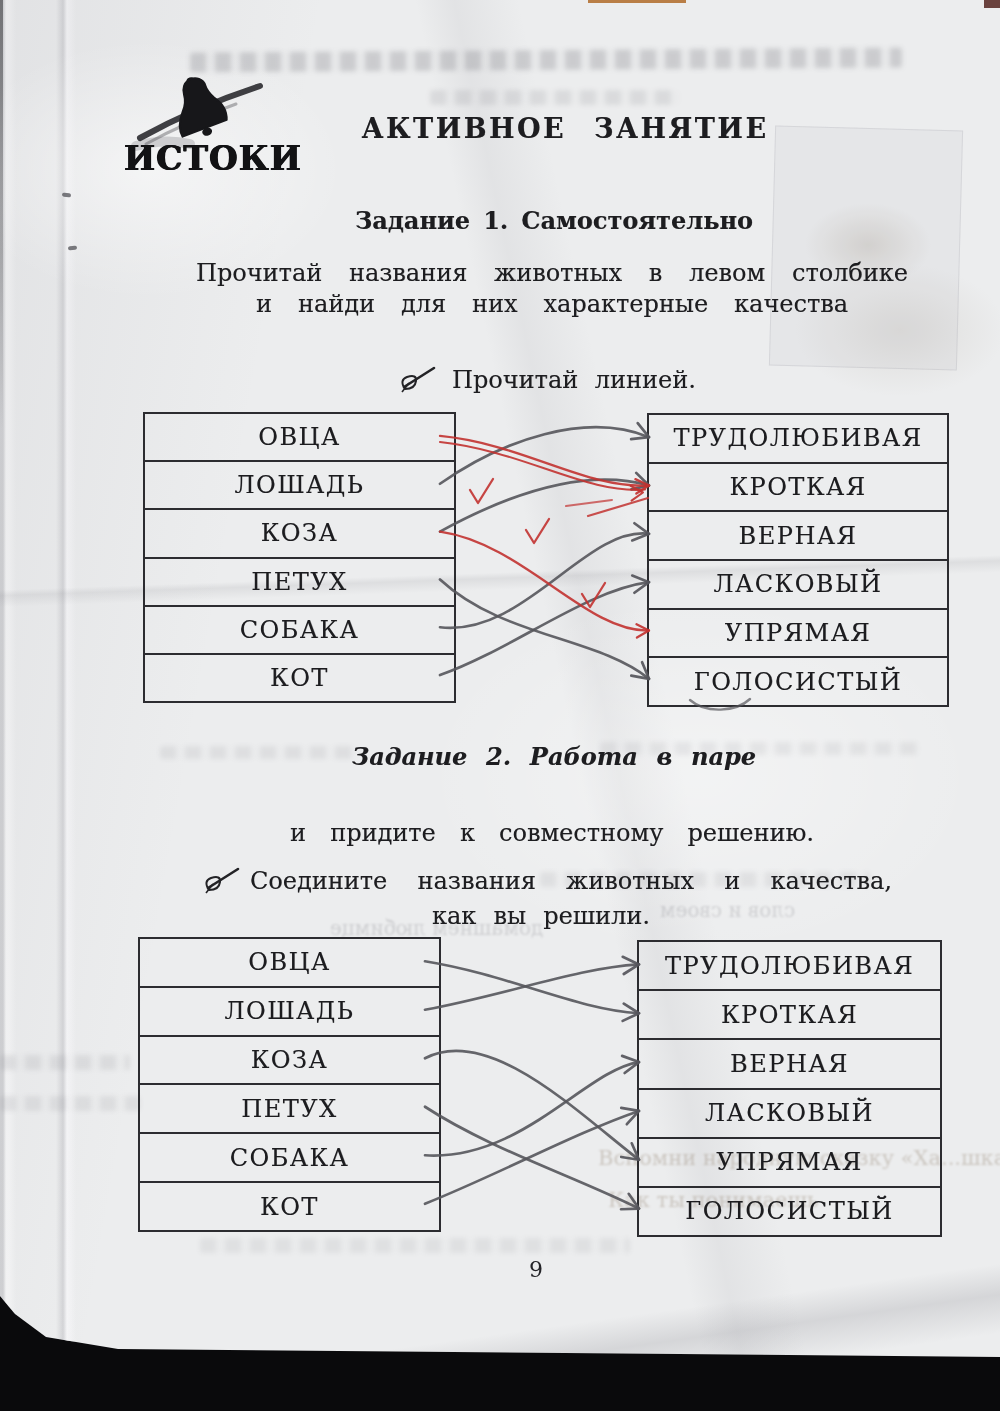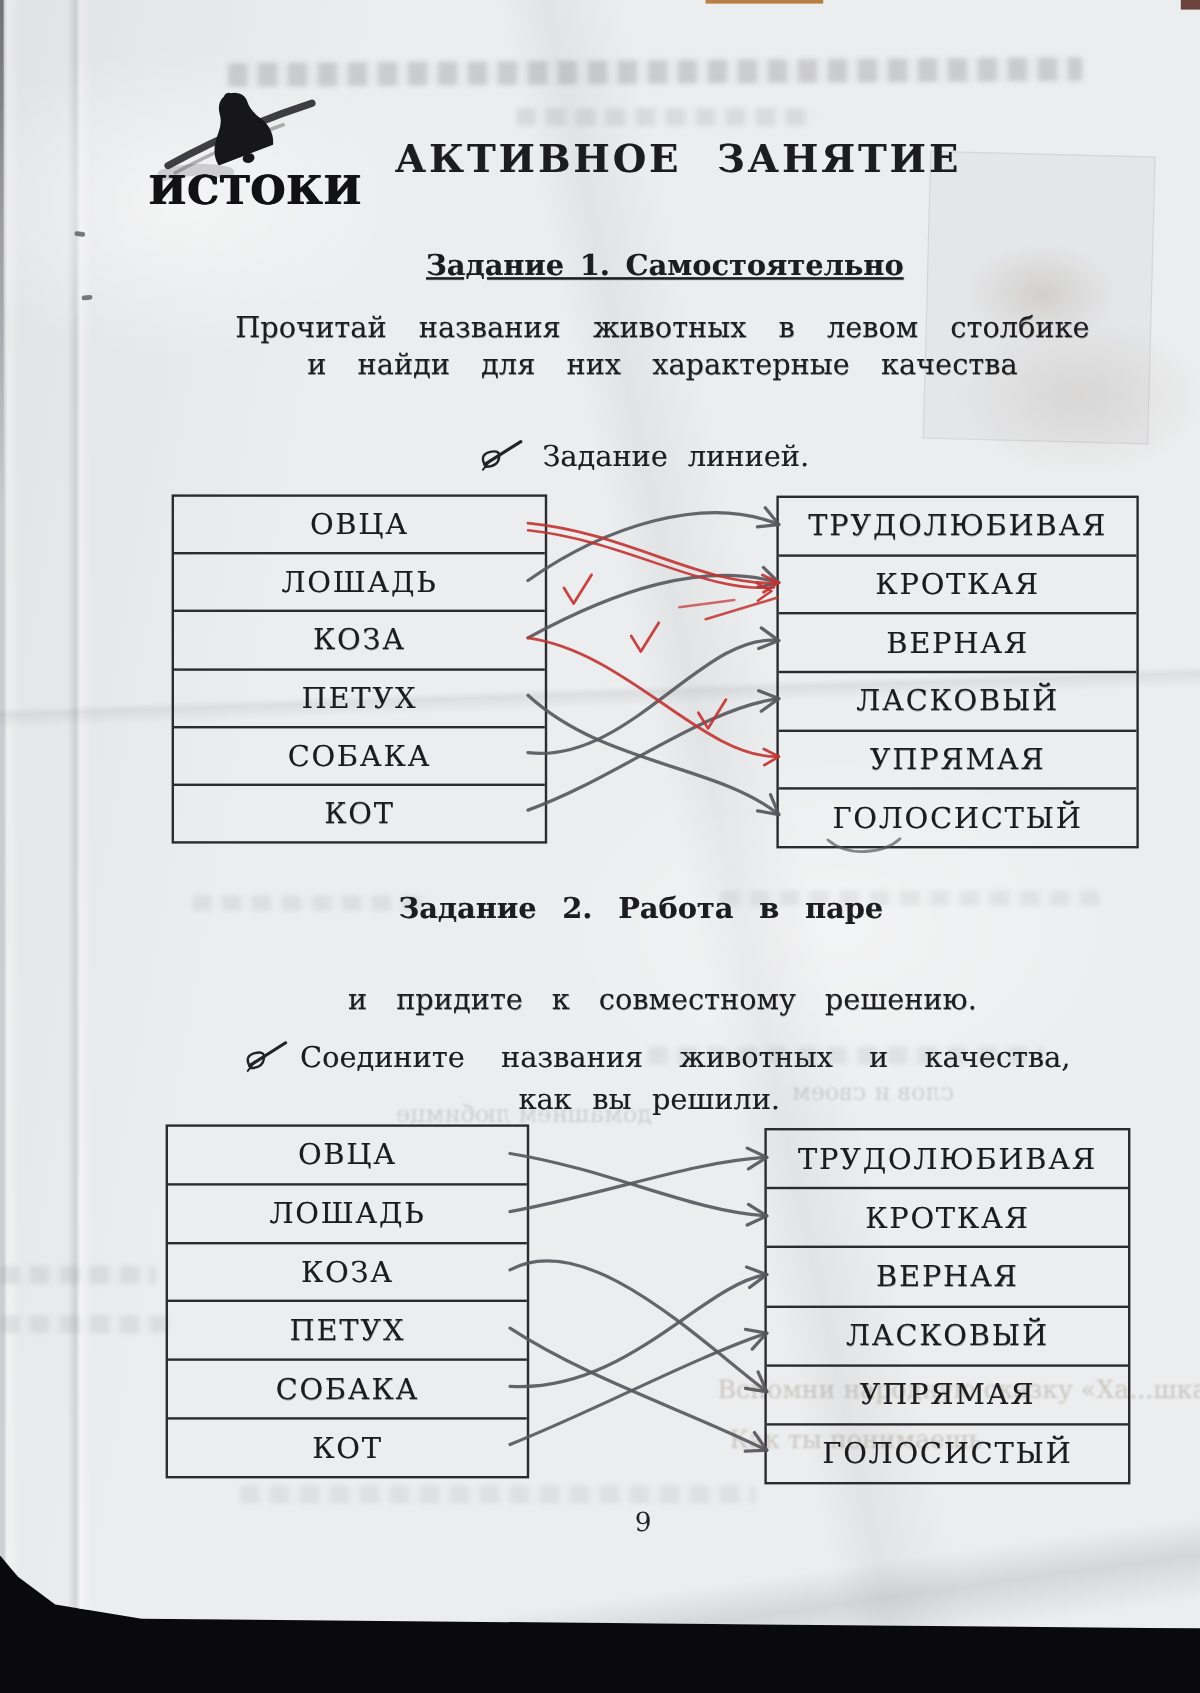--- a/index.html
+++ b/index.html
@@ -24,21 +24,21 @@
     background:linear-gradient(180deg, rgba(25,25,28,.5), rgba(25,25,28,0));}
   .staple{position:absolute;width:9px;height:4px;background:#46464c;border-radius:2px;opacity:.7;}
   .sliver-orange{position:absolute;left:588px;top:0;width:98px;height:3px;background:#b06a28;opacity:.85;}
   .corner-maroon{position:absolute;right:0;top:0;width:16px;height:8px;background:#4a1612;opacity:.8;}
   .watermark{position:absolute;left:772px;top:128px;width:186px;height:238px;
     background:rgba(180,180,190,.12);border:1px solid rgba(160,160,170,.22);transform:rotate(1.5deg);}
   
   .tx{position:absolute;color:#1d1d20;text-shadow:.3px .3px .4px rgba(30,30,32,.45);white-space:nowrap;}
   .just{text-align:justify;text-align-last:justify;white-space:normal;}
   .ctr{text-align:center;}
-  .title-line{font-size:32px;font-weight:bold;letter-spacing:2.5px;word-spacing:16px;}
+  .title-line{font-size:27px;font-weight:bold;letter-spacing:2.5px;word-spacing:16px;}
   .heading{font-size:24px;font-weight:bold;}
   .body-line{font-size:24px;}
   .brand{position:absolute;left:124px;top:139px;width:142px;text-align:center;
     font-size:33px;font-weight:bold;color:#121214;letter-spacing:1px;
     text-shadow:.6px 0 #121214, -.6px 0 #121214;}
   .pagenum{position:absolute;left:506px;top:1257px;width:60px;text-align:center;
     font-size:22px;color:#242428;}
   
   .table{position:absolute;display:flex;flex-direction:column;border:2px solid #2c2c30;}
   .cell{flex:1;display:flex;align-items:center;justify-content:center;border-top:2px solid #2c2c30;
@@ -92,49 +92,49 @@
       <g transform="rotate(-16 74 58)">
         <circle cx="74" cy="24" r="4" fill="#17171a"></circle>
         <path d="M74 22 c-7 1 -10 7 -10 13 c0 6 -2 11 -6 16 c-6 8 -9 16 -7 24 l47 -4 c3 -9 0 -18 -6 -25 c-3 -5 -5 -9 -5 -14 c0 -7 -7 -11 -13 -10 z" fill="#17171a" stroke="#17171a" stroke-width="2" stroke-linejoin="round"></path>
         <ellipse cx="76" cy="77" rx="5" ry="4" fill="#17171a"></ellipse>
       </g>
     </svg>
     <div class="brand">ИСТОКИ</div>
 
     <div class="tx title-line ctr" style="left:150px;top:113px;width:830px;">АКТИВНОЕ ЗАНЯТИЕ</div>
 
-    <div class="tx heading just" style="left:355px;top:206px;width:398px;text-decoration:underline;">Задание 1. Самостоятельно</div>
+    <div class="tx heading just" style="left:355px;top:206px;width:398px;">Задание 1. Самостоятельно</div>
     <div class="tx body-line just" style="left:256px;top:290px;width:592px;">и найди для них характерные качества</div>
     <div class="tx body-line just" style="left:196px;top:259px;width:712px;">Прочитай названия животных в левом столбике</div>
 
     <svg class="pen-icon" style="left:398px;top:362px;" viewBox="0 0 40 32">
       <path d="M6 25 L36 6" stroke="#232326" stroke-width="2.6" fill="none" stroke-linecap="round"></path>
       <path d="M7 27 q-6 -9 2 -12 q10 -3 9 4 q-1 8 -11 8 z" stroke="#232326" stroke-width="2" fill="none" stroke-linejoin="round"></path>
       <path d="M4 30 l7 -9" stroke="#232326" stroke-width="1.6" fill="none"></path>
     </svg>
-    <div class="tx body-line" style="left:452px;top:366px;word-spacing:9px;">Задание линией.</div>
+    <div class="tx body-line" style="left:452px;top:366px;word-spacing:9px;">Прочитай линией.</div>
 
     <div class="table" id="t1-left">
         <div class="cell">ОВЦА</div>
         <div class="cell">ЛОШАДЬ</div>
         <div class="cell">КОЗА</div>
         <div class="cell">ПЕТУХ</div>
         <div class="cell">СОБАКА</div>
         <div class="cell">КОТ</div>
       </div>
     <div class="table" id="t1-right">
         <div class="cell">ТРУДОЛЮБИВАЯ</div>
         <div class="cell">КРОТКАЯ</div>
         <div class="cell">ВЕРНАЯ</div>
         <div class="cell">ЛАСКОВЫЙ</div>
         <div class="cell">УПРЯМАЯ</div>
         <div class="cell">ГОЛОСИСТЫЙ</div>
       </div>
 
-    <div class="tx heading just" style="left:332px;top:742px;width:404px;">Задание 2. Работа в паре</div>
+    <div class="tx heading just" style="left:352px;top:742px;width:404px;font-style:italic;">Задание 2. Работа в паре</div>
     <div class="tx body-line just" style="left:290px;top:819px;width:524px;">и придите к совместному решению.</div>
 
     <svg class="pen-icon" style="left:202px;top:863px;" viewBox="0 0 40 32">
       <path d="M6 25 L36 6" stroke="#232326" stroke-width="2.6" fill="none" stroke-linecap="round"></path>
       <path d="M7 27 q-6 -9 2 -12 q10 -3 9 4 q-1 8 -11 8 z" stroke="#232326" stroke-width="2" fill="none" stroke-linejoin="round"></path>
       <path d="M4 30 l7 -9" stroke="#232326" stroke-width="1.6" fill="none"></path>
     </svg>
     <div class="tx body-line just" style="left:250px;top:867px;width:642px;">Соедините названия животных и качества,</div>
     <div class="tx body-line just" style="left:432px;top:902px;width:218px;">как вы решили.</div>
 

